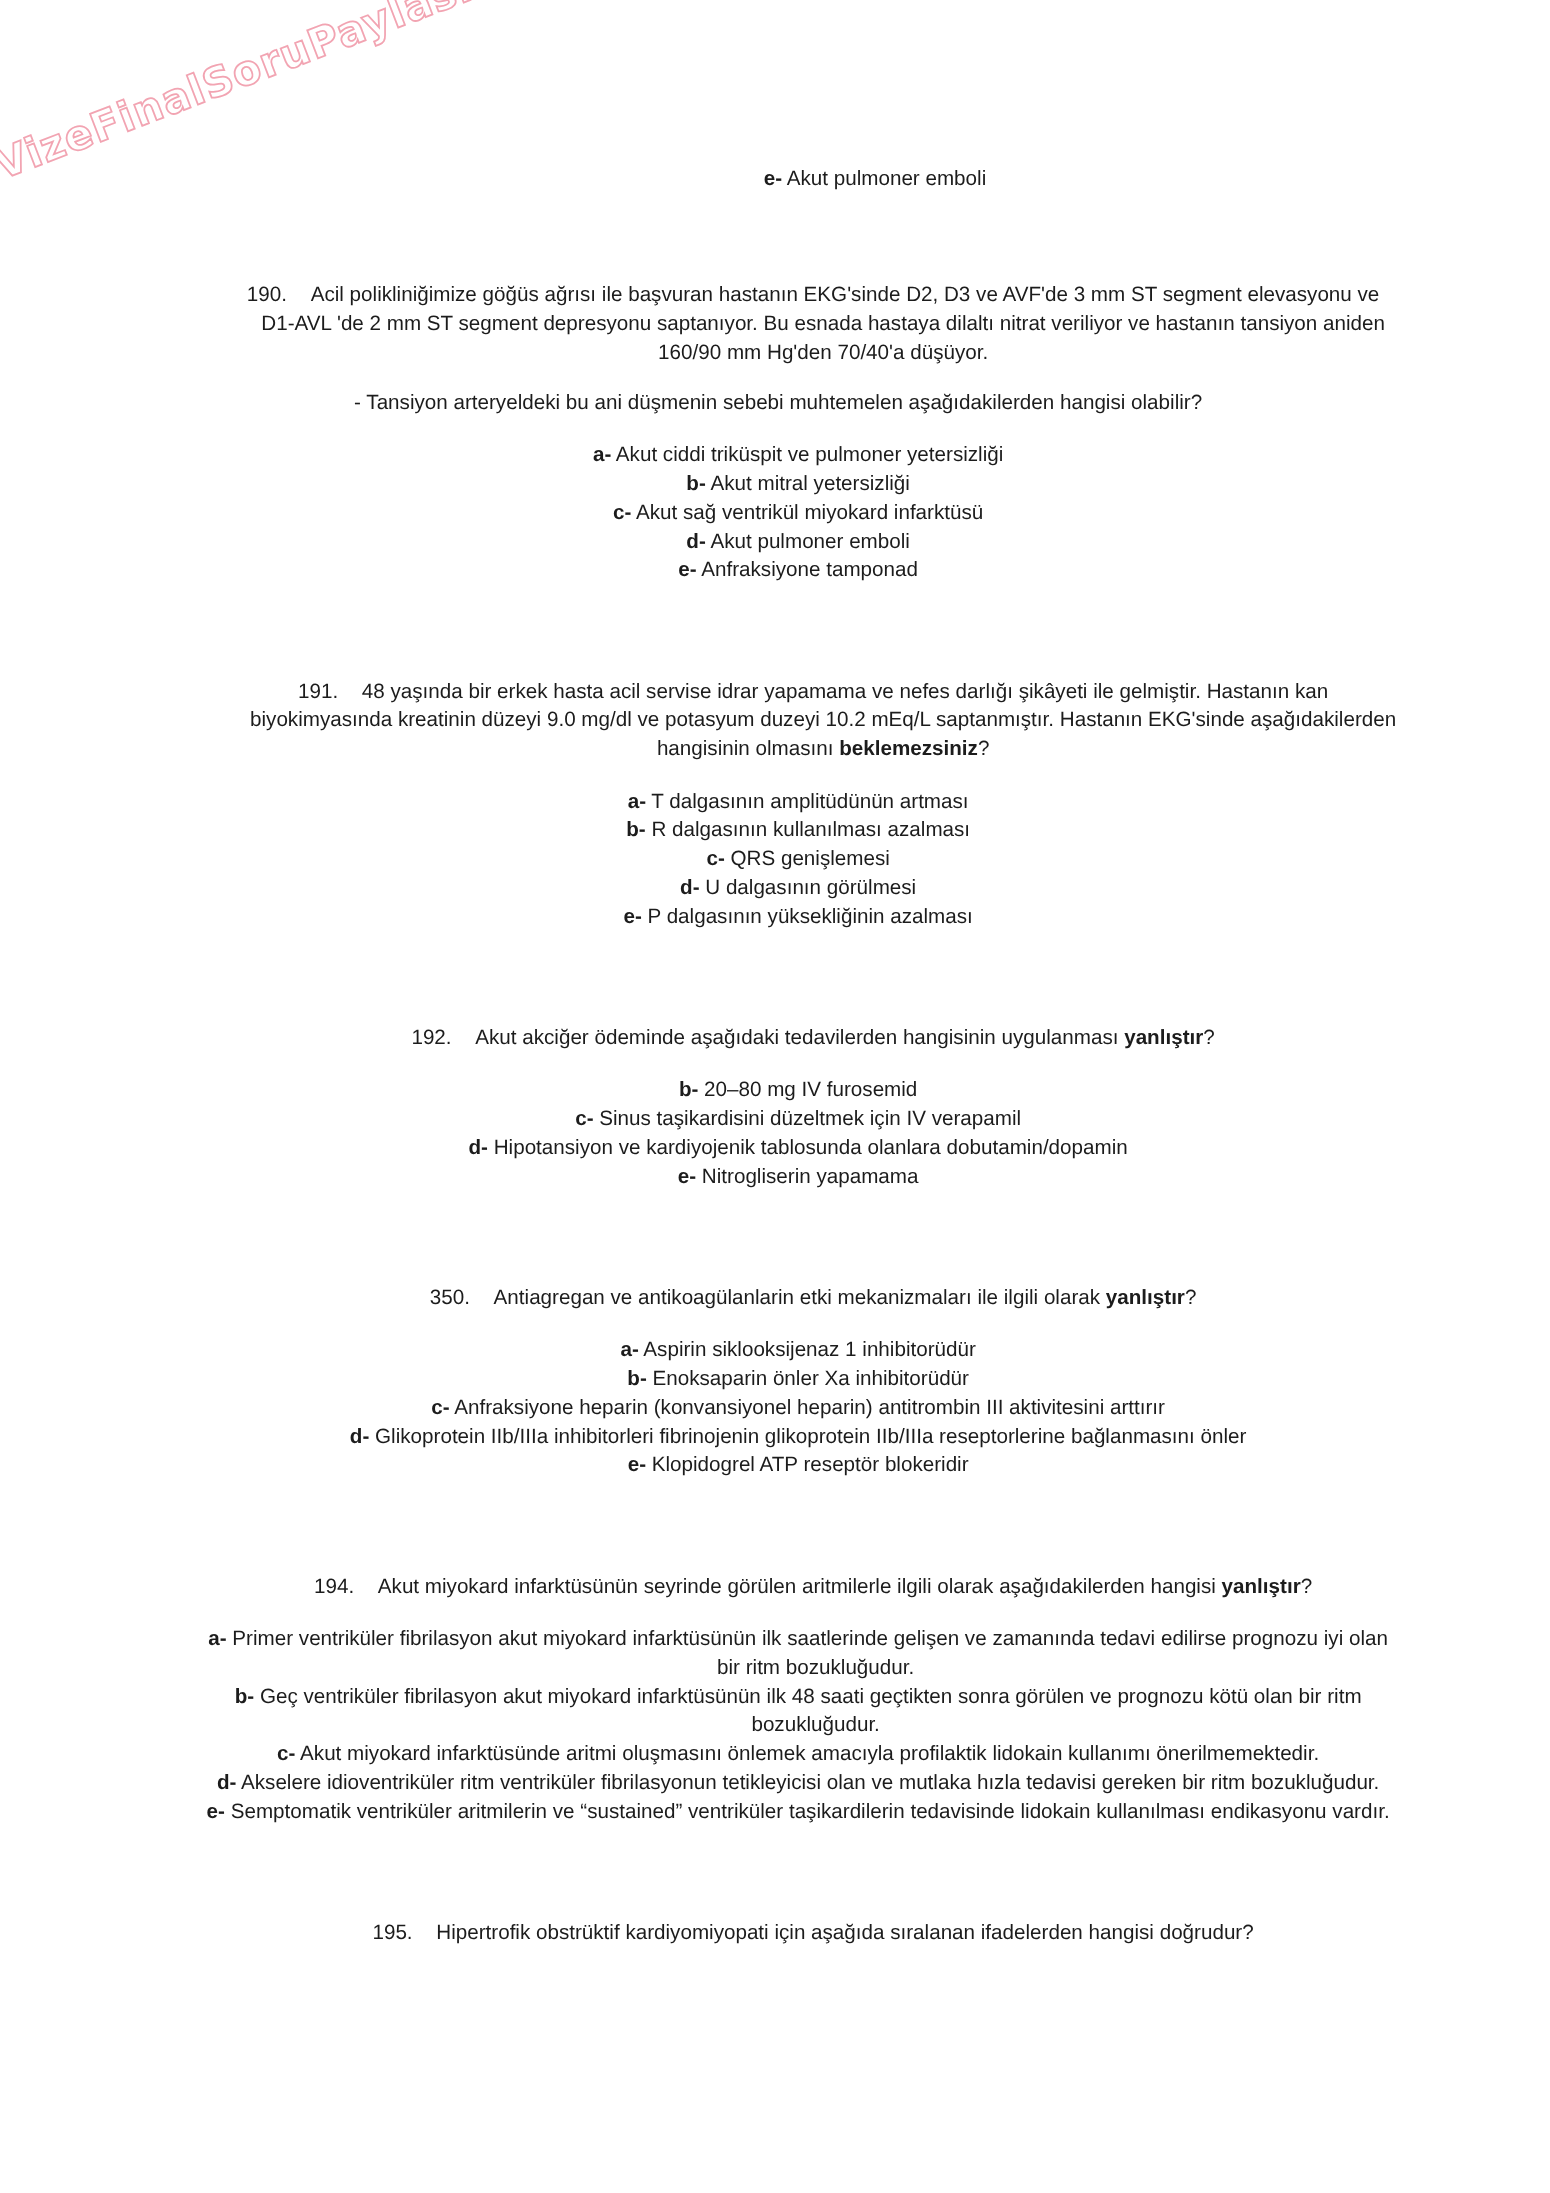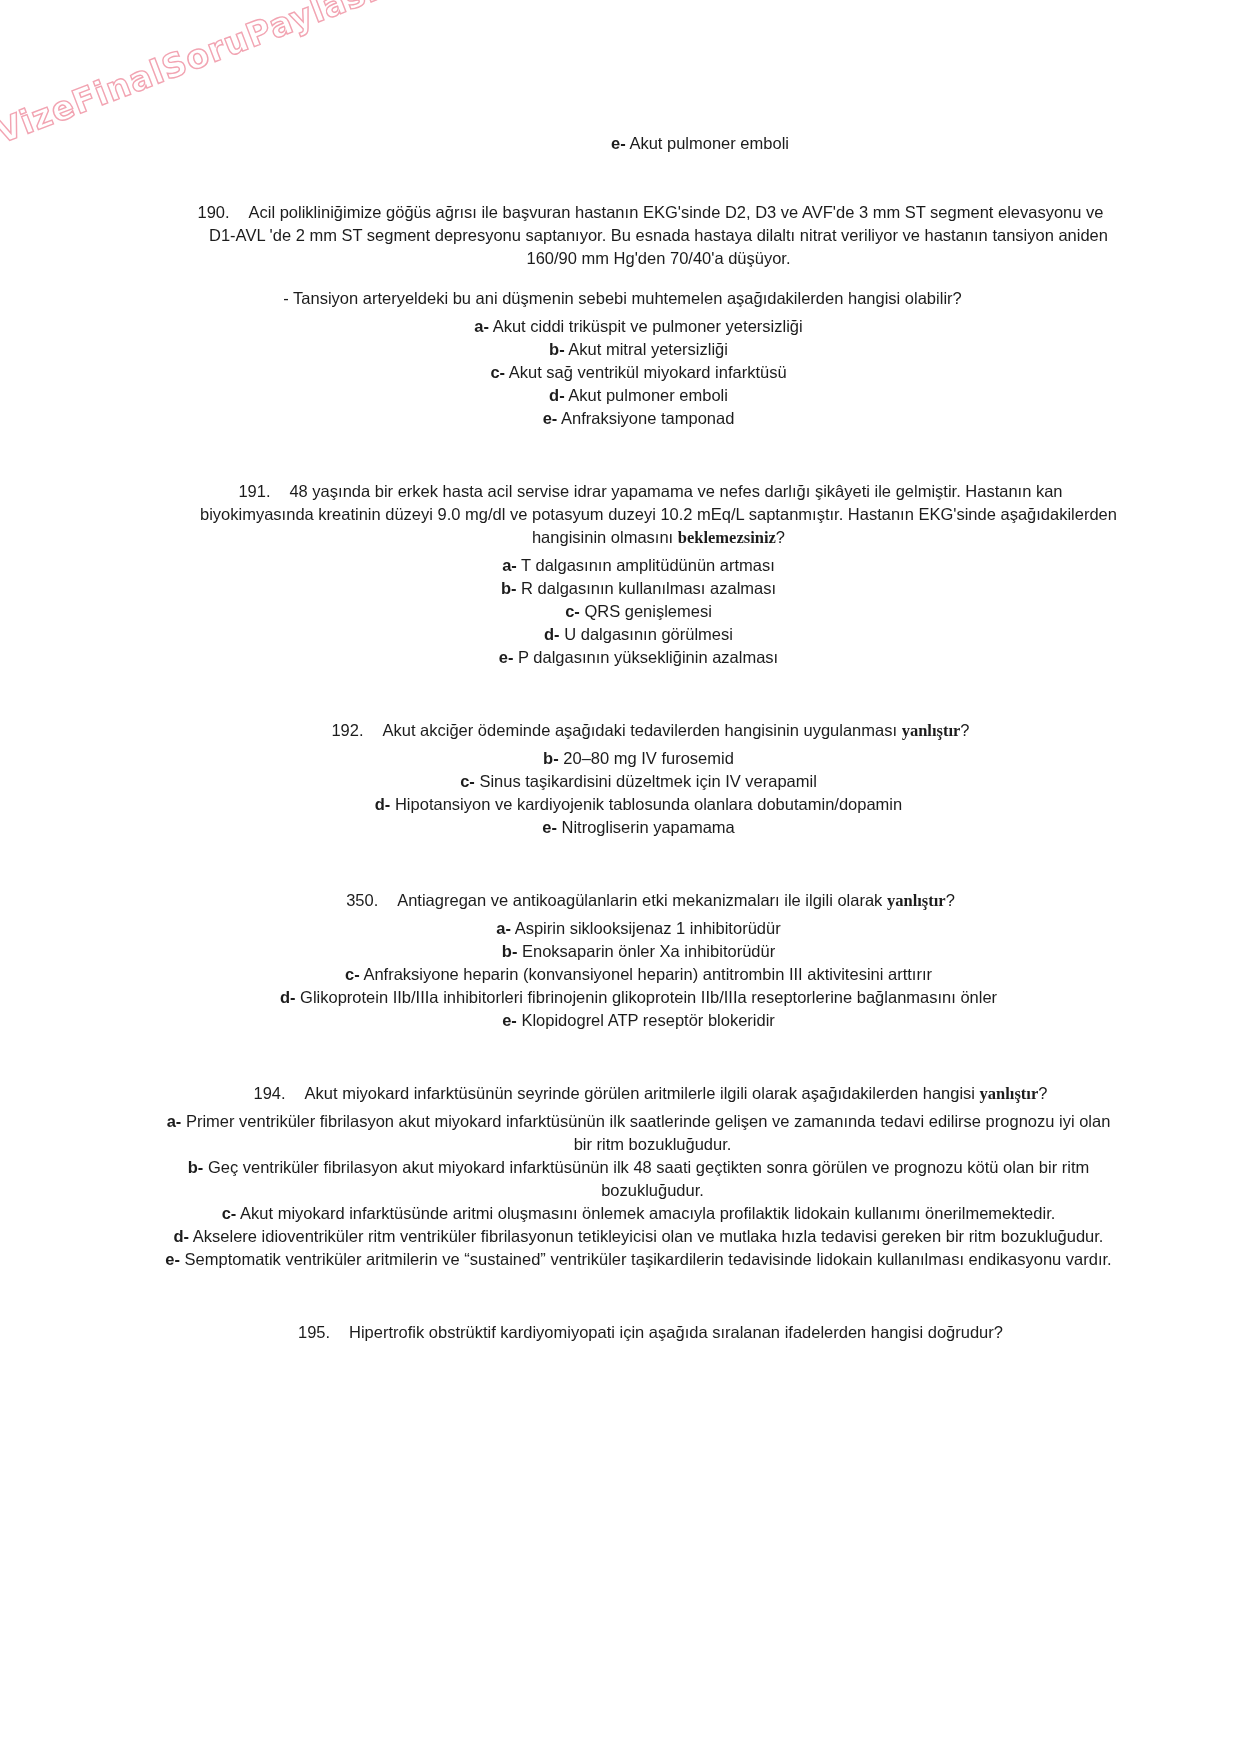--- a/index.html
+++ b/index.html
@@ -50,32 +50,33 @@
     margin-bottom: 50px;
   }
   .q-head {
     padding-left: 35px;
     text-indent: -35px;
   }
   .q-num {
     display: inline-block;
     width: 70px;
     text-indent: 0;
+    margin-top: 24px;
   }
   .q-sub {
     margin-left: -37px;
     margin-top: 17px;
   }
-  .opts { margin-top: 5px; margin-left: -5px; }
+  .opts { margin-top: 19px; margin-left: -5px; }
   .opt {
     padding-left: 28px;
     text-indent: -28px;
   }
   .opt-letter { font-weight: bold; }
-  .bold { font-weight: bold; font-family: Liberation Serif, serif; }
+  .bold { font-weight: bold; }
 </style>
 </head>
 <body>
 
 <div class="watermark">VizeFinalSoruPaylasimi.com</div>
 
 <div class="content">
 
   <div class="orphan">
     <span class="opt-letter">e-</span>

